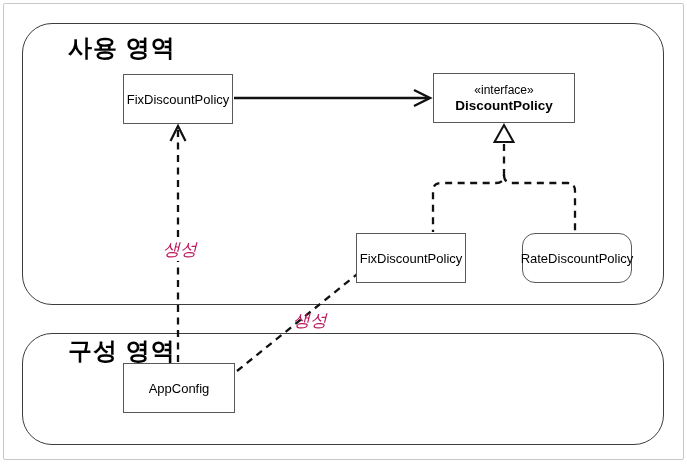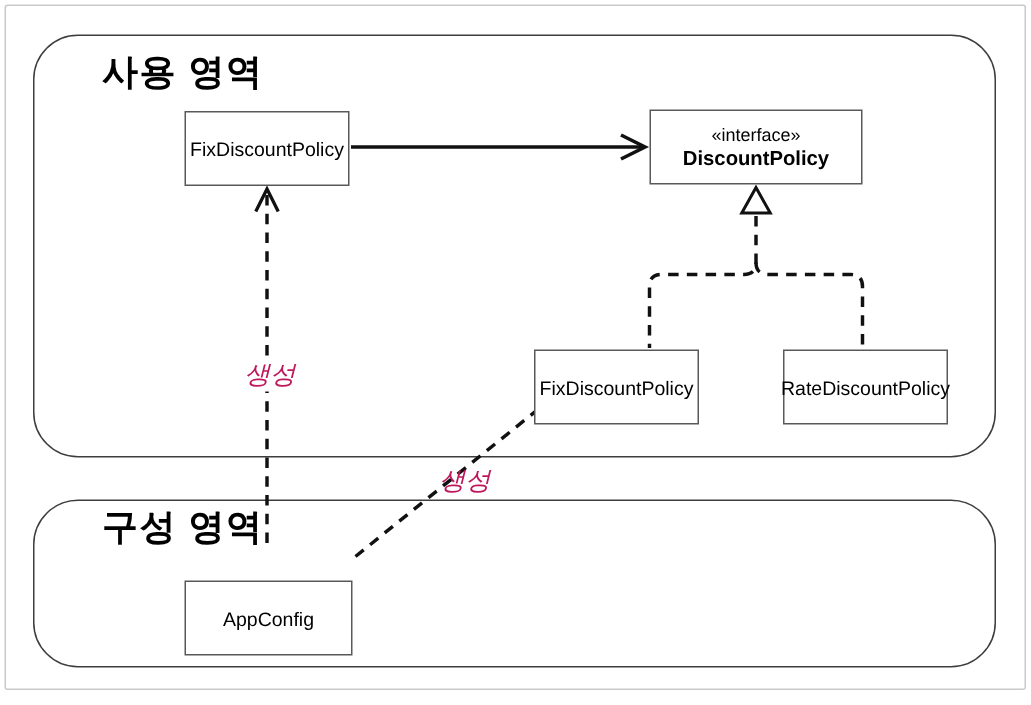--- a/index.html
+++ b/index.html
@@ -125,25 +125,25 @@
 
   <div class="uml-box" style="left:433px; top:73px; width:142px; height:50px;">
     <span class="stereotype">«interface»</span>
     <span class="box-name-bold">DiscountPolicy</span>
   </div>
 
   <div class="uml-box" style="left:356px; top:233px; width:110px; height:50px;">
     <span>FixDiscountPolicy</span>
   </div>
 
-  <div class="uml-box" style="left:522px; top:233px; width:110px; height:50px;">
+  <div class="uml-box" style="left:522px; top:233px; width:110px; height:50px;border-radius:13px;">
     <span>RateDiscountPolicy</span>
   </div>
 
-  <div class="uml-box" style="left:123px; top:363px; width:112px; height:50px;margin-top:24px;">
+  <div class="uml-box" style="left:123px; top:363px; width:112px; height:50px;">
     <span>AppConfig</span>
   </div>
 
   <div class="edge-label" style="left:161px; top:238px;">생성</div>
 
   <div class="edge-label" style="left:291px; top:309px; background:transparent;">생성</div>
 
 </div>
 
 </body></html>

